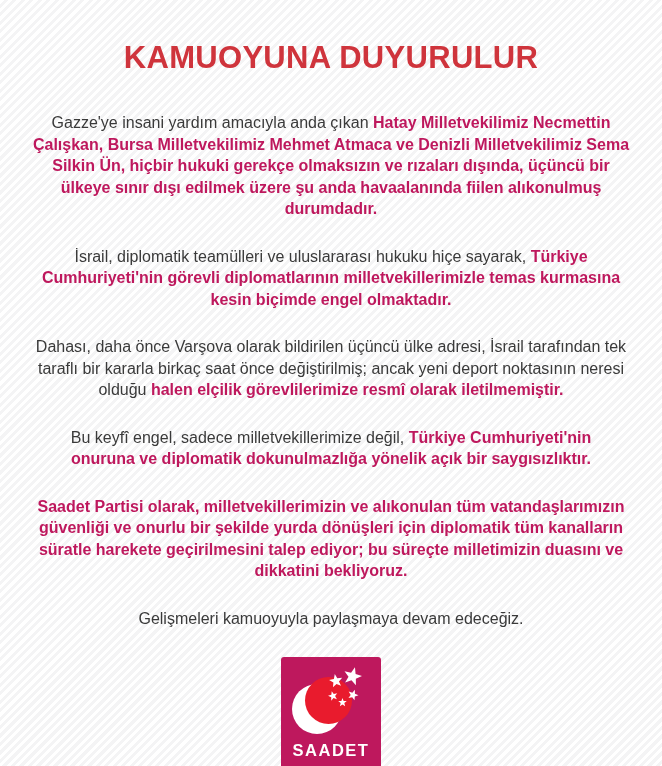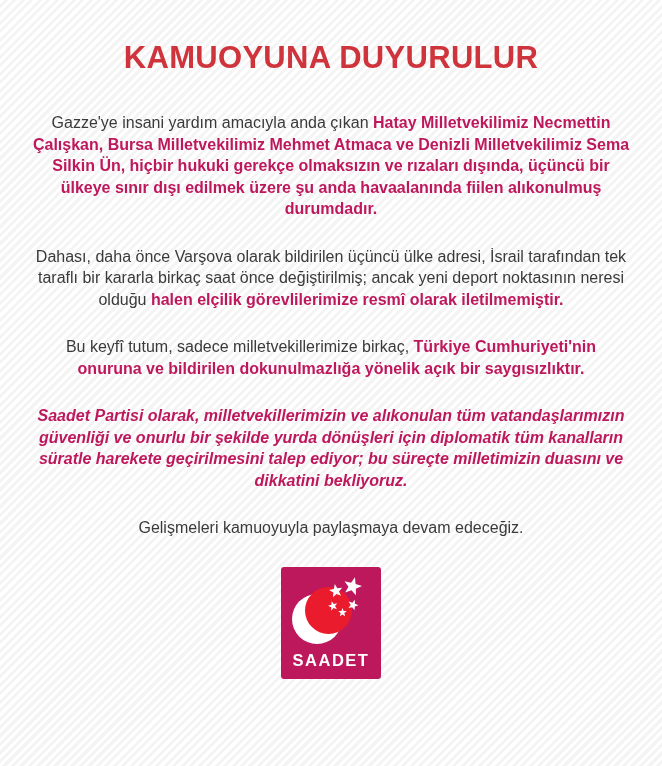--- a/index.html
+++ b/index.html
@@ -34,21 +34,21 @@
     margin: 0 auto 26px auto;
   }
   p.para strong {
     font-weight: 700;
     color: #be185d;
   }
   .p1 { max-width: 600px; }
   .p2 { max-width: 588px; }
   .p3 { max-width: 622px; text-align: center; }
   .p4 { max-width: 580px; }
-  .p5 { max-width: 616px; font-style: italic; }
+  .p5 { max-width: 616px; }
   .p6 { max-width: 622px; margin-bottom: 0; }
   .logo {
     width: 100px;
     height: 112px;
     background: #be185d;
     border-radius: 3px;
     margin: 28px auto 0 auto;
     display: flex;
     flex-direction: column;
     align-items: center;
@@ -65,24 +65,25 @@
 </style>
 </head>
 <body>
 
 <div class="poster">
 
   <h1 class="title">KAMUOYUNA DUYURULUR</h1>
 
   <p class="para p1"><span>Gazze'ye insani yardım amacıyla anda çıkan </span><strong>Hatay Milletvekilimiz Necmettin Çalışkan, Bursa Milletvekilimiz Mehmet Atmaca ve Denizli Milletvekilimiz Sema Silkin Ün, hiçbir hukuki gerekçe olmaksızın ve rızaları dışında, üçüncü bir ülkeye sınır dışı edilmek üzere şu anda havaalanında fiilen alıkonulmuş durumdadır.</strong></p>
 
+  <p class="para p2"><span>İsrail, diplomatik teamülleri ve uluslararası hukuku hiçe sayarak, </span><strong>Türkiye Cumhuriyeti'nin görevli diplomatlarının milletvekillerimizle temas kurmasına kesin biçimde engel olmaktadır.</strong></p>
 
   <p class="para p3"><span>Dahası, daha önce Varşova olarak bildirilen üçüncü ülke adresi, İsrail tarafından tek taraflı bir kararla birkaç saat önce değiştirilmiş; ancak yeni deport noktasının neresi olduğu </span><strong>halen elçilik görevlilerimize resmî olarak iletilmemiştir.</strong></p>
 
-  <p class="para p4"><span>Bu keyfî tutum, sadece milletvekillerimize birkaç, </span><strong>Türkiye Cumhuriyeti'nin onuruna ve bildirilen dokunulmazlığa yönelik açık bir saygısızlıktır.</strong></p>
+  <p class="para p4"><span>Bu keyfî engel, sadece milletvekillerimize değil, </span><strong>Türkiye Cumhuriyeti'nin onuruna ve diplomatik dokunulmazlığa yönelik açık bir saygısızlıktır.</strong></p>
 
   <p class="para p5"><span></span><strong>Saadet Partisi olarak, milletvekillerimizin ve alıkonulan tüm vatandaşlarımızın güvenliği ve onurlu bir şekilde yurda dönüşleri için diplomatik tüm kanalların süratle harekete geçirilmesini talep ediyor; bu süreçte milletimizin duasını ve dikkatini bekliyoruz.</strong></p>
 
   <p class="para p6"><span>Gelişmeleri kamuoyuyla paylaşmaya devam edeceğiz.</span><strong></strong></p>
 
   <div class="logo">
     <span class="emblem">
       <svg width="94" height="82" viewBox="0 0 94 82" xmlns="http://www.w3.org/2000/svg">
         <defs>
           <path id="star" d="M0,-1 L0.247,-0.34 L0.951,-0.309 L0.4,0.13 L0.588,0.809 L0,0.42 L-0.588,0.809 L-0.4,0.13 L-0.951,-0.309 L-0.247,-0.34 Z" fill="#ffffff"></path>

